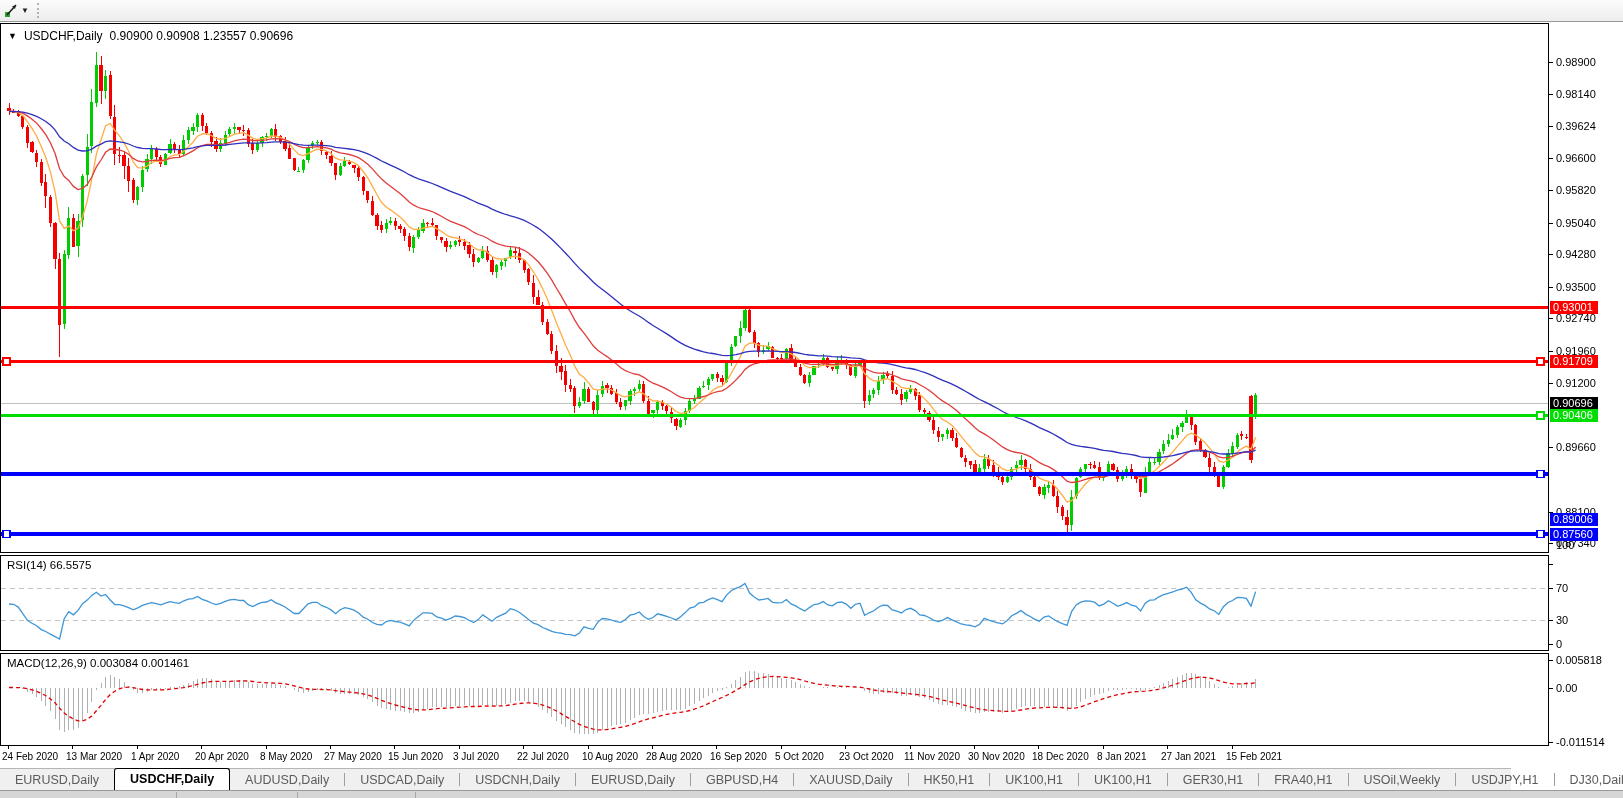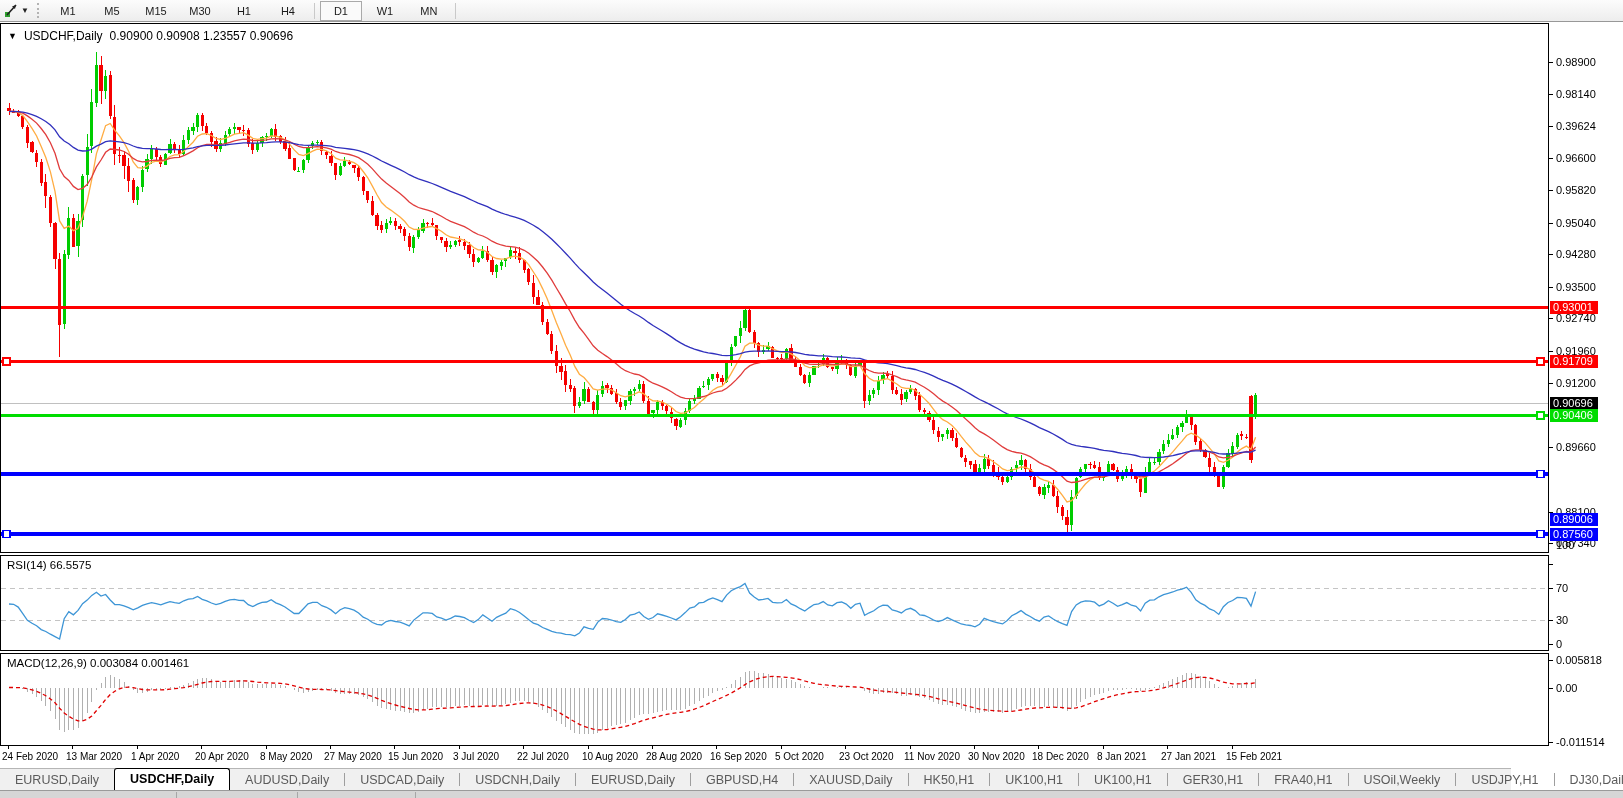--- a/index.html
+++ b/index.html
@@ -48,33 +48,20 @@
 <div class="toolbar">
   <span class="tool-icon">
     <svg width="15" height="15" viewBox="0 0 15 15">
       <rect x="1" y="9" width="5" height="5" fill="#2e9e2e"></rect>
       <path d="M3 12 L12 2" stroke="#222" stroke-width="1.6" fill="none"></path>
       <path d="M12 2 L8 3.5 L11 6 Z" fill="#222"></path>
     </svg>
   </span>
   <span class="caret">▼</span>
   <span class="grip"></span>
-  <span id="tf-buttons" style="display:flex;align-items:center;">
-      <div class="tf-btn">M1</div>
-      <div class="tf-btn">M5</div>
-      <div class="tf-btn">M15</div>
-      <div class="tf-btn">M30</div>
-      <div class="tf-btn">H1</div>
-      <div class="tf-btn">H4</div>
-      <div class="tsep"></div>
-      <div class="tf-btn active">D1</div>
-      <div class="tf-btn">W1</div>
-      <div class="tf-btn">MN</div>
-      <div class="tsep"></div>
-    </span>
 </div>
 
 <div class="workspace">
   <div class="panel" id="panel-main">
     <div class="chart-title">
       <span class="tri">▼</span>
       <span>USDCHF,Daily</span>
       <span>0.90900 0.90908 1.23557 0.90696</span>
     </div>
     <svg id="svg-main" width="1547" height="528">

